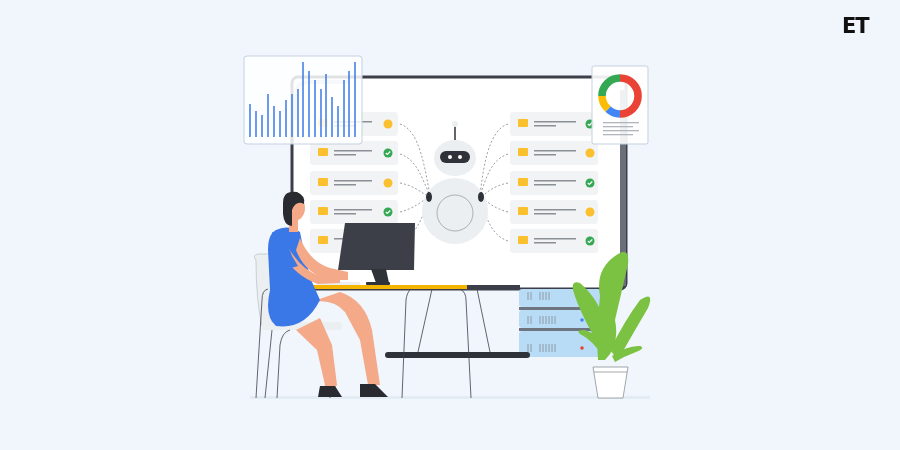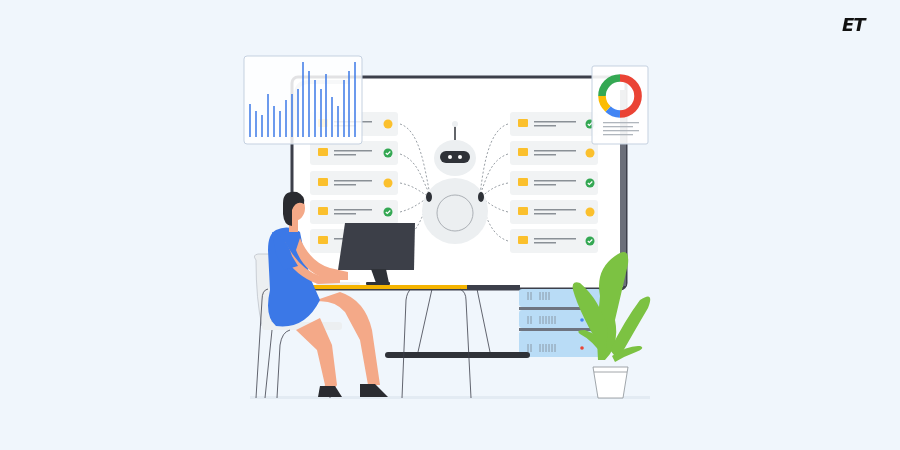--- a/index.html
+++ b/index.html
@@ -5,22 +5,22 @@
   html, body { margin: 0; padding: 0; }
   body {
     width: 900px; height: 450px; overflow: hidden;
     background: #f0f6fc;
     font-family: "Liberation Sans", sans-serif;
     position: relative;
   }
   .logo {
     position: absolute; left: 842px; top: 14px;
     font-family: "DejaVu Sans", sans-serif;
-    font-weight: bold; font-style: italic;
-    font-size: 18px; letter-spacing: -1px; color: #111;
+    font-weight: bold; 
+    font-size: 21px; letter-spacing: -1px; color: #111;
   }
   svg.scene { position: absolute; left: 0; top: 0; }
 </style>
 </head>
 <body>
 
 <div class="logo">ET</div>
 
 <svg class="scene" width="900" height="450" viewBox="0 0 900 450">
 

